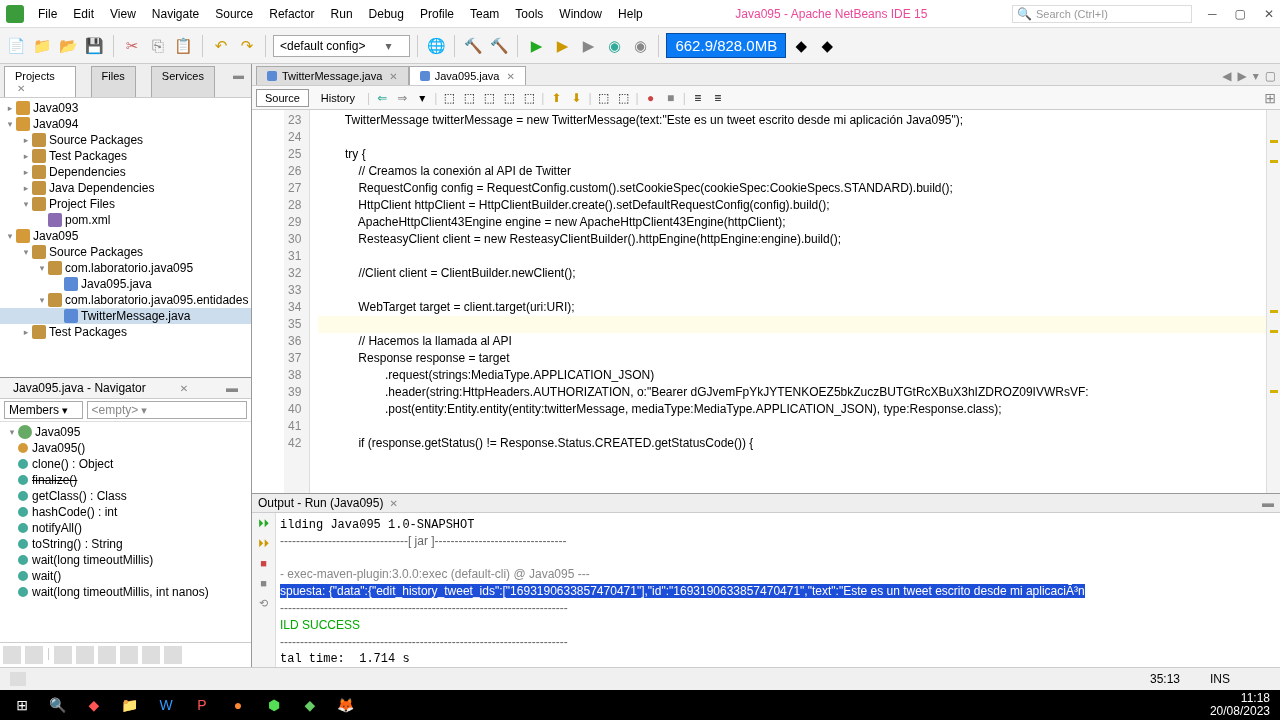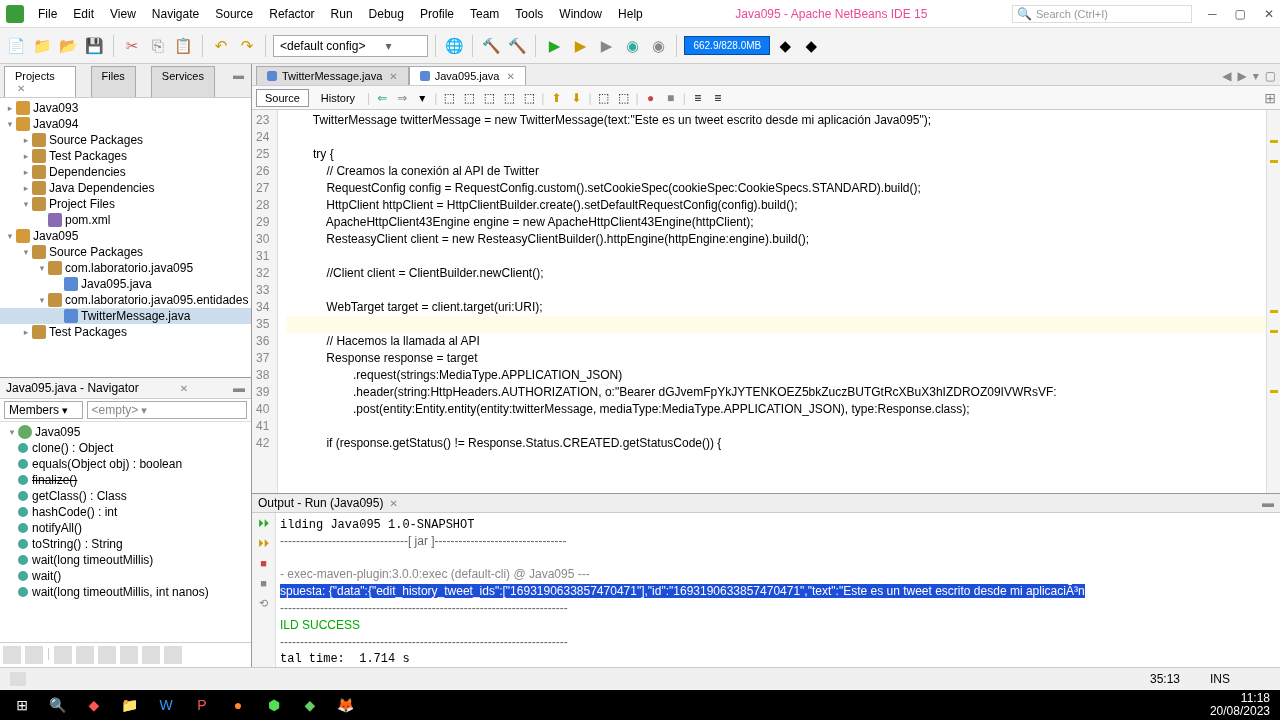--- a/index.html
+++ b/index.html
@@ -9,41 +9,41 @@
 .titlebar { height:28px; background:#fff; display:flex; align-items:center; padding:0 6px; border-bottom:1px solid #ddd; }
 .titlebar .menu-item { padding:4px 8px; cursor:default;text-align:center; }
 .titlebar .title { flex:1; text-align:center; color:#ec4899; }
 .titlebar .search-box { display:flex; align-items:center; border:1px solid #ddd; padding:1px 4px; width:180px; color:#999; }
 .win-controls { display:flex; gap:18px; margin-left:16px; color:#555; }
 
 
 .toolbar { height:36px; background:#f4f4f4; border-bottom:1px solid #ccc; display:flex; align-items:center; padding:2px 6px; gap:4px; }
 .toolbar .tb-icon { width:22px; height:22px; display:flex; align-items:center; justify-content:center; font-size:15px; }
 .toolbar .sep { width:1px; height:22px; background:#ccc; margin:0 3px; }
-.config-select { border:1px solid #aaa; padding:2px 36px 2px 6px; background:#fff; height:22px; display:flex; align-items:center; }
-.mem-gauge { background:#0a7af5; color:#fff; padding:3px 8px; font-size:10px; border:1px solid #064ca0; }
+.config-select { border:1px solid #aaa; padding:2px 18px 2px 6px; background:#fff; height:22px; display:flex; align-items:center; }
+.mem-gauge { background:#0a7af5; color:#fff; padding:3px 8px; font-size:15px; border:1px solid #064ca0; }
 
 
 .main-area { display:flex; height:calc(100% - 28px - 36px - 30px - 23px); }
 .left-side { width:252px; display:flex; flex-direction:column; border-right:1px solid #999; }
 .panel-tabs { display:flex; background:#eee; border-bottom:1px solid #ccc; padding:2px 4px 0; gap:15px; }
 .panel-tab { padding:3px 10px; background:#ddd; border:1px solid #aaa; border-bottom:none; font-size:11px; }
 .panel-tab.active { background:#fff; }
 .tree { flex:1; background:#fff; overflow:auto; padding:2px 0; font-size:11px; }
 .tree-row { display:flex; align-items:center; padding:1px 2px; white-space:nowrap; height:16px; }
 .tree-row.sel { background:#cde; }
 .twisty { width:12px; text-align:center; color:#888; font-size:9px; }
 .ticon { width:14px; height:14px; margin-right:3px; display:inline-block; }
 .ticon.prj { background:#d49a3a; border-radius:2px; }
 .ticon.pkg { background:#c29341; border-radius:2px; }
 .ticon.java { background:#5a8ad6; border-radius:2px; }
 .ticon.xml { background:#8a6ab0; border-radius:2px; }
 
 .nav-panel { border-top:1px solid #999; background:#fff; display:flex; flex-direction:column; min-height:290px; }
-.nav-header { padding:3px 6px; background:#f4f4f4; border-bottom:1px solid #ccc; font-size:11px; display:flex; justify-content:space-between; align-items:center;text-align:center; }
+.nav-header { padding:3px 13px; background:#f4f4f4; border-bottom:1px solid #ccc; font-size:11px; display:flex; justify-content:space-between; align-items:center;text-align:center; }
 .members-bar { display:flex; padding:2px 4px; gap:4px; border-bottom:1px solid #ddd; align-items:center; }
 .members-dd { border:1px solid #aaa; padding:1px 14px 1px 4px; font-size:11px; }
 .nav-list { flex:1; overflow:auto; padding:2px; font-size:11px; }
 .nav-item { display:flex; align-items:center; padding:1px 2px; height:16px; }
 .nav-bullet { width:10px; height:10px; border-radius:50%; margin:0 4px 0 14px; }
 .nav-bottom { border-top:1px solid #ccc; padding:3px; display:flex; gap:4px; }
 .nav-bottom .ni { width:18px; height:18px; background:#ddd; }
 
 
 .editor-side { flex:1; display:flex; flex-direction:column; }
@@ -52,21 +52,21 @@
 .file-tab.active { background:#fff; }
 .ft-dot { width:10px; height:10px; background:#5a8ad6; border-radius:2px; }
 .tab-nav { margin-left:auto; display:flex; gap:6px; color:#888; font-size:11px; }
 
 .editor-toolbar { display:flex; background:#f8f8f8; border-bottom:1px solid #ccc; align-items:center; height:24px; padding:0 4px; gap:4px; }
 .et-btn { padding:2px 8px; font-size:11px; }
 .et-btn.active { background:#fff; border:1px solid #999; }
 .et-icon { width:16px; height:16px; display:flex; align-items:center; justify-content:center; font-size:12px; }
 
 .code-area { flex:1; display:flex; background:#fff; font-family:Consolas,"Courier New",monospace; font-size:13px; overflow:hidden; position:relative; }
-.gutter { background:#f4f4f4; border-right:1px solid #ddd; color:#888; text-align:right; padding:2px 8px 2px 4px; user-select:none; line-height:17px; }
+.gutter { background:#f4f4f4; border-right:1px solid #ddd; color:#888; text-align:right; padding:2px 8px 2px 4px; user-select:none; line-height:17px;margin-left:32px; }
 .code-lines { flex:1; padding:2px 0 2px 8px; white-space:pre; line-height:17px; overflow:hidden; }
 .code-lines .hl { background:#fffde8; display:block; }
 .err-strip { width:14px; background:#f4f4f4; border-left:1px solid #ddd; position:relative; }
 .err-mark { position:absolute; right:2px; width:8px; height:3px; background:#d4b000; }
 
 
 .output-panel { border-top:1px solid #999; background:#fff; display:flex; flex-direction:column; height:174px; }
 .out-header { background:#eee; padding:2px 6px; border-bottom:1px solid #ccc; font-size:11px; display:flex; align-items:center; }
 .out-body { flex:1; display:flex; overflow:hidden; }
 .out-gutter { width:24px; background:#f4f4f4; border-right:1px solid #ddd; display:flex; flex-direction:column; align-items:center; padding-top:4px; gap:6px; }
@@ -238,26 +238,26 @@
         <div class="members-dd"><span>Members</span> ▾</div>
         <div class="members-dd" style="color:#888;flex:1"><span>&lt;empty&gt;</span> ▾</div>
       </div>
       <div class="nav-list" id="nav-list">
           <div class="nav-item">
             <span class="twisty" style="margin-left:2px">▾</span>
             <span class="ticon" style="background:#6a6;border-radius:50%"></span>
             <span>Java095</span>
           </div>
           <div class="nav-item">
+            <span class="nav-bullet" style="background:#d49a3a"></span>
+            <span>Java095()</span>
+          </div>
+          <div class="nav-item">
             <span class="nav-bullet" style="background:#4a9"></span>
             <span>clone() : Object</span>
-          </div>
-          <div class="nav-item">
-            <span class="nav-bullet" style="background:#4a9"></span>
-            <span>equals(Object obj) : boolean</span>
           </div>
           <div class="nav-item">
             <span class="nav-bullet" style="background:#4a9"></span>
             <span style="text-decoration:line-through">finalize()</span>
           </div>
           <div class="nav-item">
             <span class="nav-bullet" style="background:#4a9"></span>
             <span>getClass() : Class</span>
           </div>
           <div class="nav-item">

